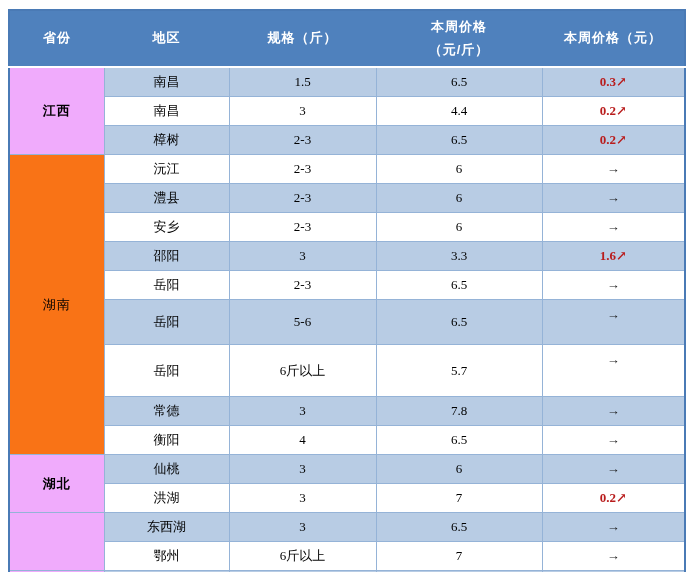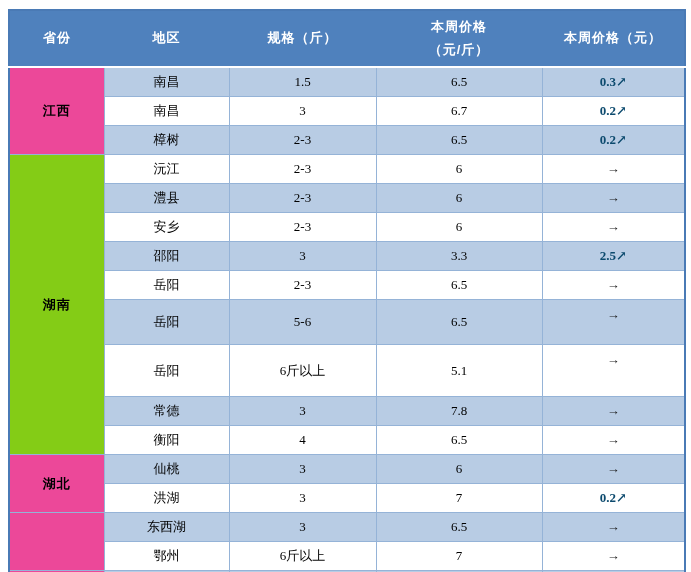--- a/index.html
+++ b/index.html
@@ -35,24 +35,24 @@
     font-size:13px;
     color:#000000;
     font-family:"Liberation Serif","DejaVu Serif",serif;
     height:28px;
     padding:0 2px;
   }
   tr.tall1 td{height:37px;}
   tr.tall2 td{height:44px;}
   .band-blue td{background:#b8cce4;}
   .band-white td{background:#ffffff;}
-  tbody td.prov-blue{background:#ec4899;font-weight:bold;letter-spacing:1px;}
-  tbody td.prov-white{background:#84cc16;font-weight:bold;letter-spacing:1px;}
+  tbody td.prov-blue{background:#f0abfc;font-weight:bold;letter-spacing:1px;}
+  tbody td.prov-white{background:#f97316;font-weight:normal;letter-spacing:1px;}
   .chg{font-weight:bold;font-size:13px;}
-  .chg.up{color:#0c4a6e;}
+  .chg.up{color:#b91c1c;}
   .chg.flat{color:#1c1c1c;font-weight:normal;}
   td.chg-top{vertical-align:top;padding-top:7px;}
 </style>
 </head>
 <body>
 
 <div class="wrap">
   <table class="price-table">
     <colgroup>
       <col style="width:95px">
@@ -78,21 +78,21 @@
       <tr class="band-blue">
         <td class="prov-blue" rowspan="3">江西</td>
         <td>南昌</td>
         <td>1.5</td>
         <td>6.5</td>
         <td><span class="chg up">0.3↗</span></td>
       </tr>
       <tr class="band-white">
         <td>南昌</td>
         <td>3</td>
-        <td>6.7</td>
+        <td>4.4</td>
         <td><span class="chg up">0.2↗</span></td>
       </tr>
       <tr class="band-blue">
         <td>樟树</td>
         <td>2-3</td>
         <td>6.5</td>
         <td><span class="chg up">0.2↗</span></td>
       </tr>
 
       <tr class="band-white">
@@ -111,38 +111,38 @@
       <tr class="band-white">
         <td>安乡</td>
         <td>2-3</td>
         <td>6</td>
         <td><span class="chg flat">→</span></td>
       </tr>
       <tr class="band-blue">
         <td>邵阳</td>
         <td>3</td>
         <td>3.3</td>
-        <td><span class="chg up">2.5↗</span></td>
+        <td><span class="chg up">1.6↗</span></td>
       </tr>
       <tr class="band-white">
         <td>岳阳</td>
         <td>2-3</td>
         <td>6.5</td>
         <td><span class="chg flat">→</span></td>
       </tr>
       <tr class="band-blue tall1">
         <td>岳阳</td>
         <td>5-6</td>
         <td>6.5</td>
         <td class="chg-top"><span class="chg flat">→</span></td>
       </tr>
       <tr class="band-white tall2">
         <td>岳阳</td>
         <td>6斤以上</td>
-        <td>5.1</td>
+        <td>5.7</td>
         <td class="chg-top"><span class="chg flat">→</span></td>
       </tr>
       <tr class="band-blue">
         <td>常德</td>
         <td>3</td>
         <td>7.8</td>
         <td><span class="chg flat">→</span></td>
       </tr>
       <tr class="band-white">
         <td>衡阳</td>

